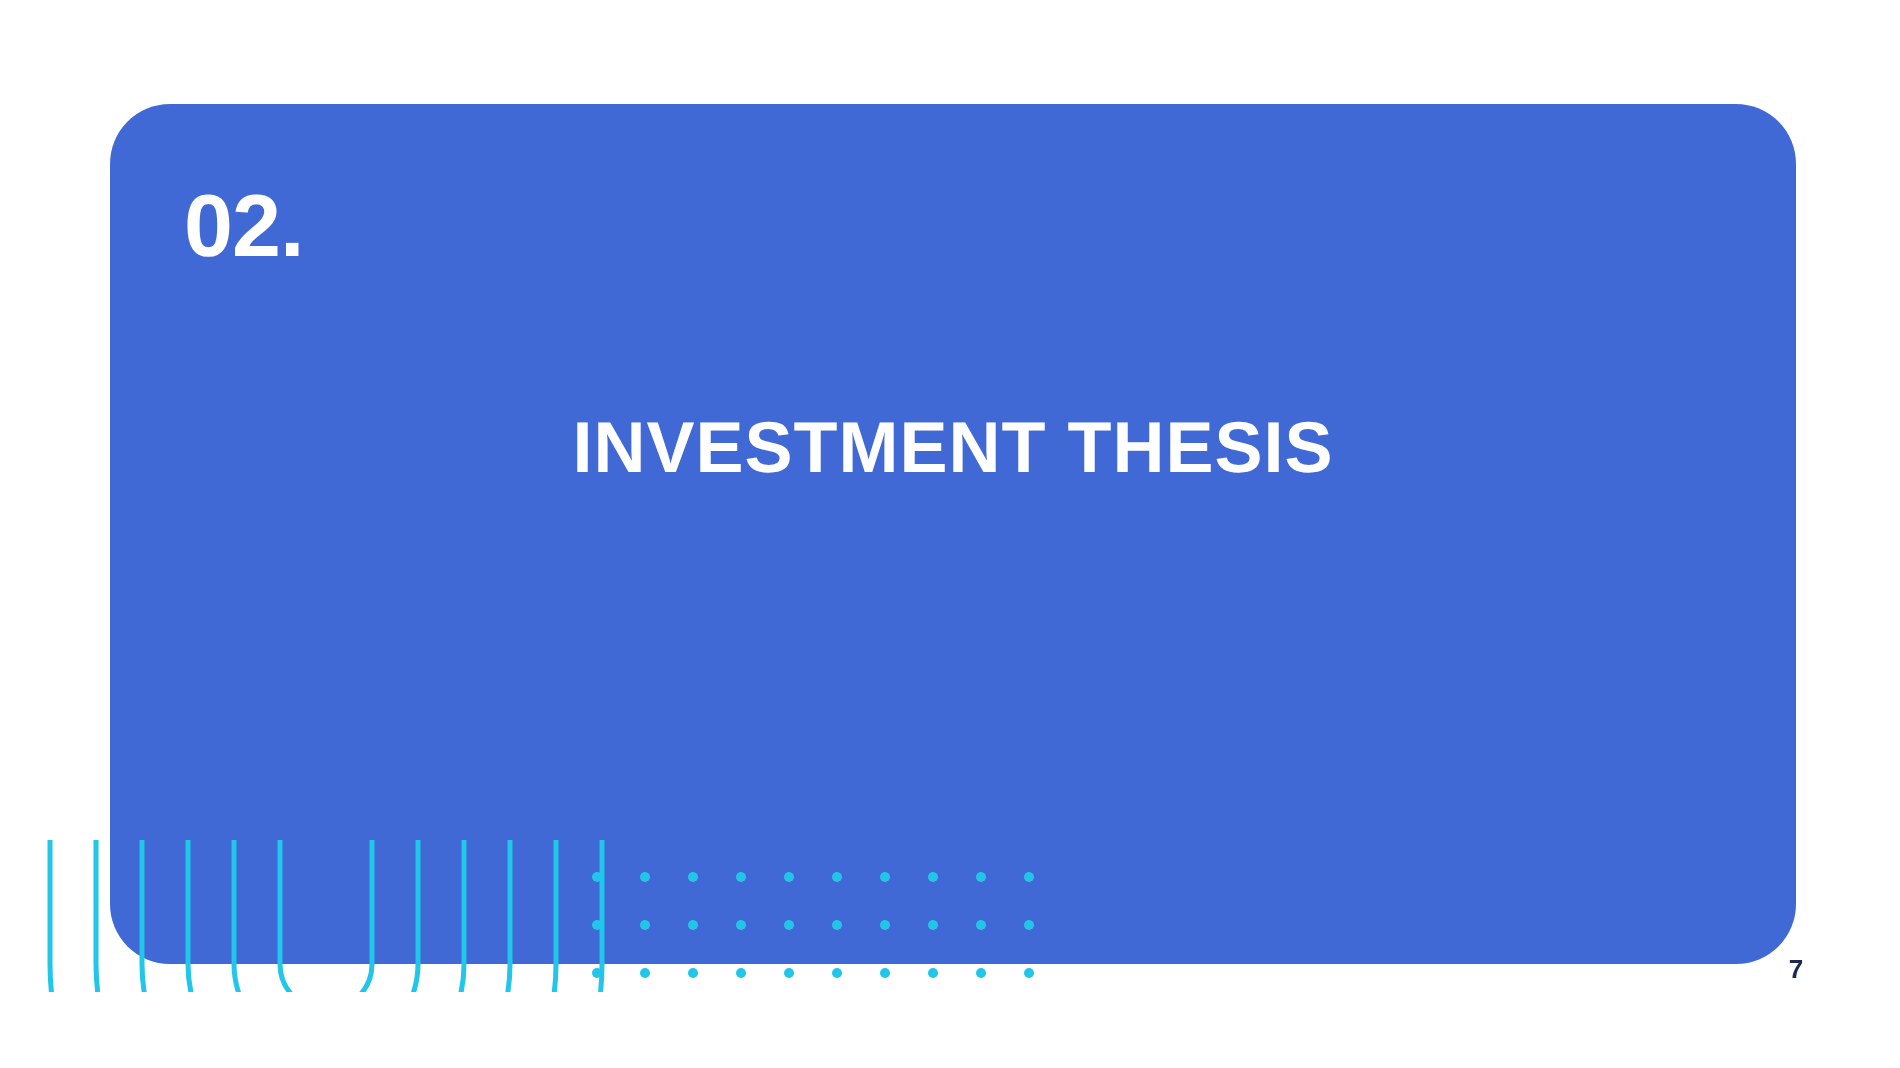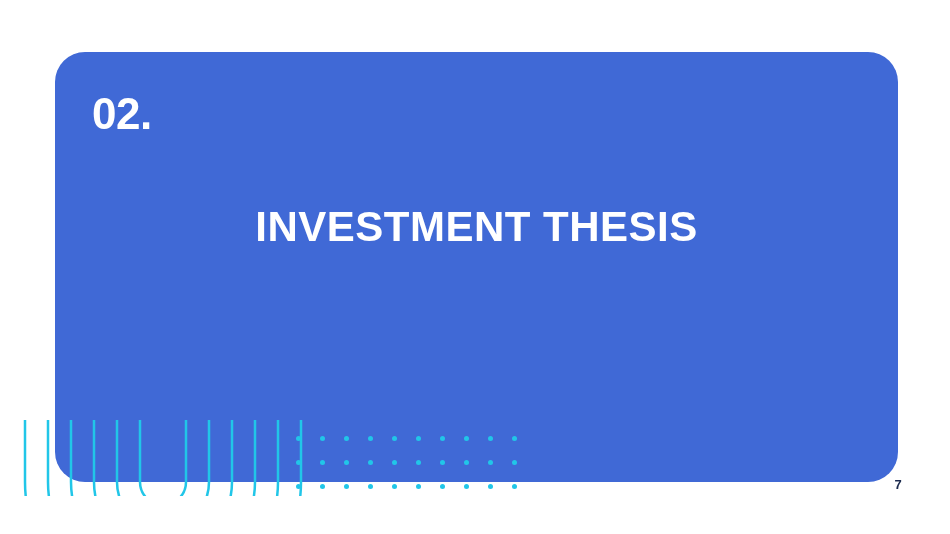--- a/index.html
+++ b/index.html
@@ -49,21 +49,21 @@
     white-space: nowrap;
   }
 
   
   #slide-title {
     position: absolute;
     left: 55px;
     top: 203px;
     width: 843px;
     text-align: center;
-    font-size: 42px;
+    font-size: 36px;
     font-weight: bold;
     color: #ffffff;
     letter-spacing: 0.5px;
     line-height: 1.15;
     white-space: nowrap;
   }
 
   
   #arcs {
     position: absolute;

